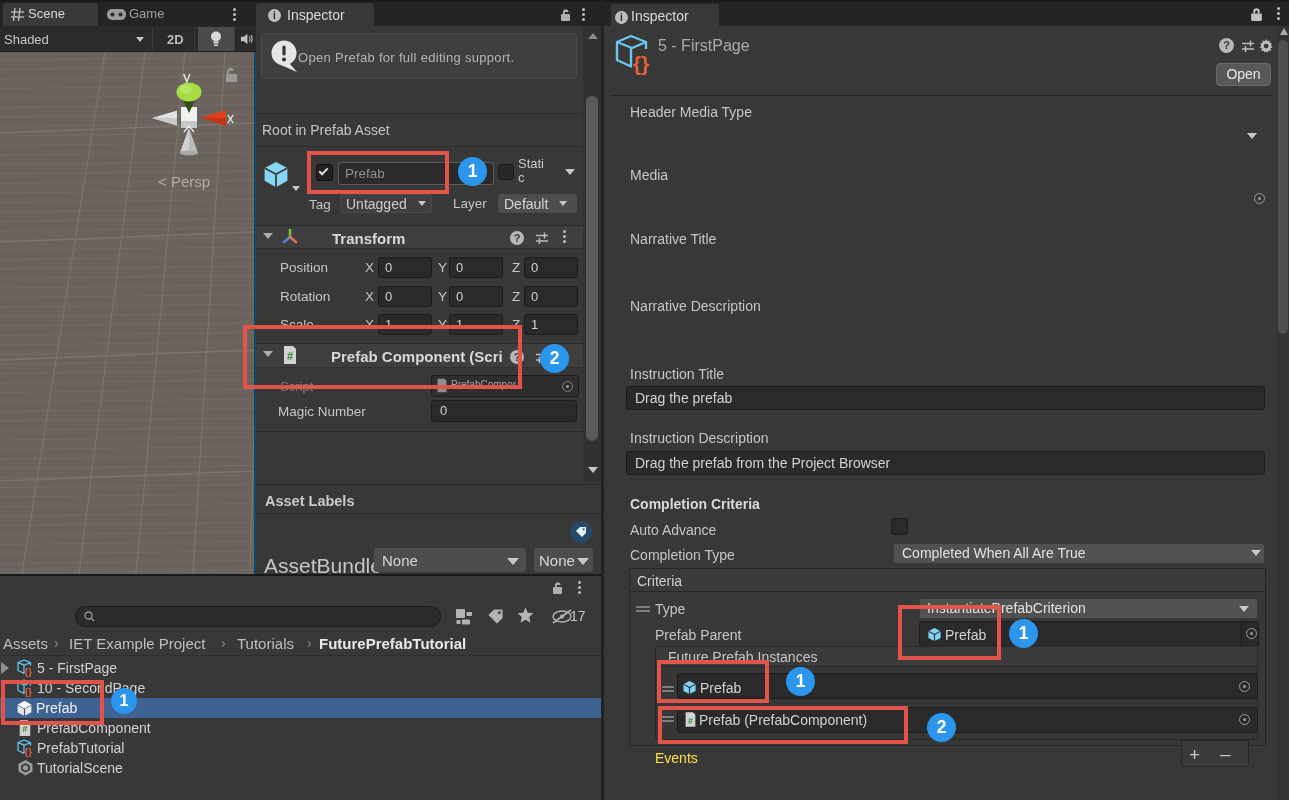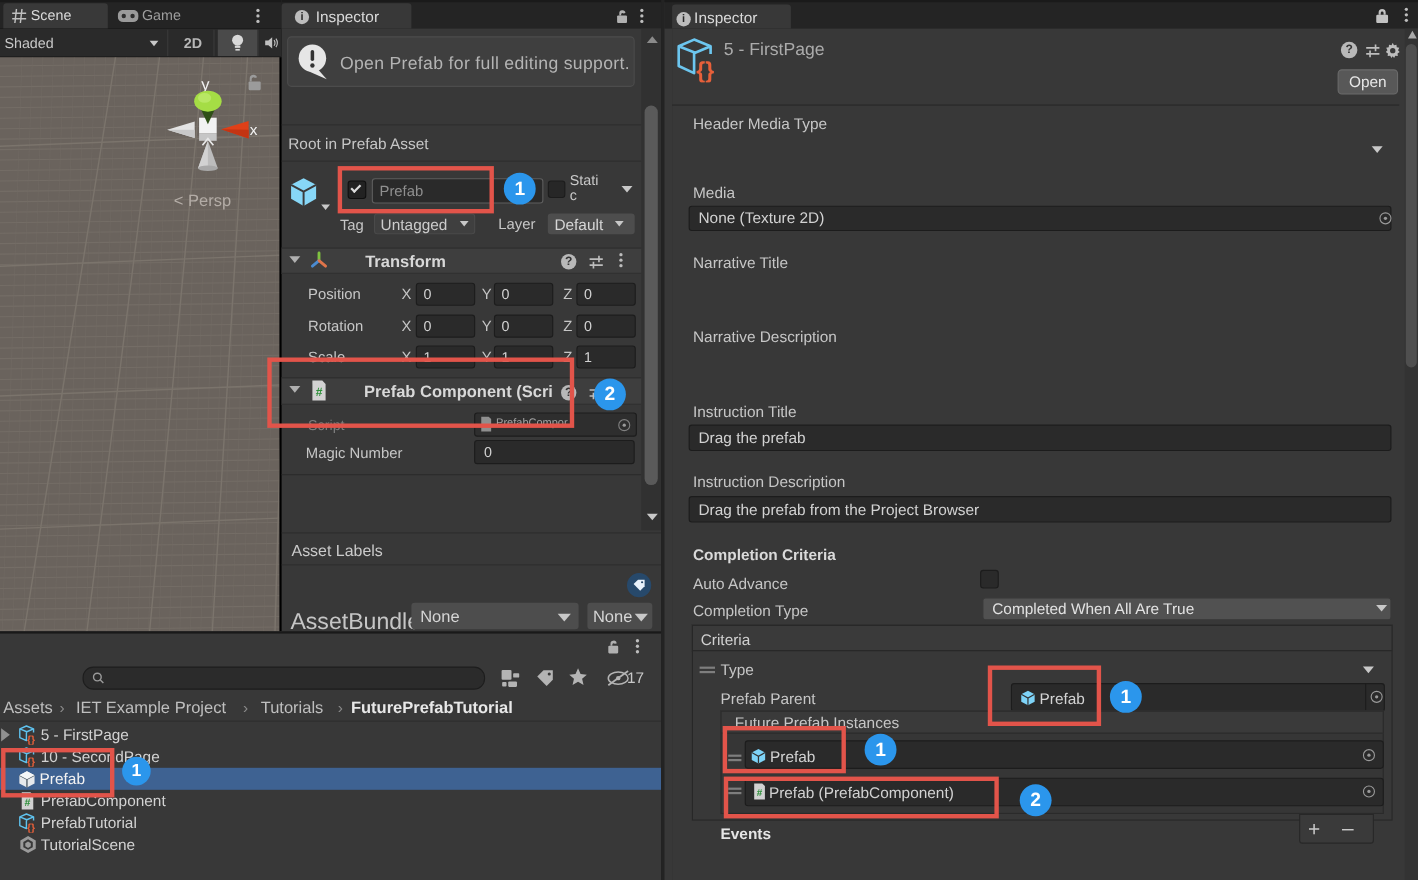--- a/index.html
+++ b/index.html
@@ -15,21 +15,21 @@
 .redrect{position:absolute;border:4px solid #e2544a;z-index:50}
 .infoc{position:absolute;width:13px;height:13px;border-radius:50%;background:#bdbdbd;color:#262626;font-size:10px;font-weight:bold;text-align:center;line-height:13px}
 .qc{position:absolute;width:14px;height:14px;border-radius:50%;background:#b8b8b8;color:#333;font-size:11px;font-weight:bold;text-align:center;line-height:14px}
 .picker{position:absolute;width:11px;height:11px;border:1.5px solid #9a9a9a;border-radius:50%}
 .picker::after{content:"";position:absolute;left:2.5px;top:2.5px;width:3px;height:3px;border-radius:50%;background:#9a9a9a}
 .check{position:absolute;width:8px;height:4.5px;border-left:2px solid #dcdcdc;border-bottom:2px solid #dcdcdc;transform:rotate(-45deg)}
 .hline{position:absolute;height:2px;background:#888}
 </style></head>
 <body>
 
-<div class="abs" style="left:0;top:0;width:296px;height:574px;background:#000000">
+<div class="abs" style="left:0;top:0;width:296px;height:574px;background:#0c4a6e">
   <div class="abs" style="left:0;top:0;width:256px;height:26px;background:#242424;border-top:2px solid #1a1a1a"></div>
   <div class="abs" style="left:3px;top:3px;width:95px;height:23px;background:#393939;border-radius:3px 3px 0 0"></div>
   <svg class="abs" style="left:11px;top:8px" width="13" height="13" viewBox="0 0 13 13">
       <g stroke="#c0c0c0" stroke-width="1.3">
         <line x1="4" y1="0" x2="2.5" y2="13"></line>
         <line x1="9" y1="0" x2="7.5" y2="13"></line>
         <line x1="0" y1="4" x2="13" y2="4"></line>
         <line x1="0" y1="9" x2="13" y2="9"></line>
       </g>
     </svg>
@@ -198,21 +198,21 @@
     </svg>
   <div class="kebab" style="left:326px;top:8px"></div>
 
   <div class="abs" style="left:5px;top:33px;width:316px;height:46px;background:#3f3f3f;border:1px solid #4c4c4c;border-radius:4px"></div>
   <svg class="abs" style="left:13px;top:39px" width="34" height="38" viewBox="0 0 34 38">
       <circle cx="15" cy="14" r="12.5" fill="#e6e6e6"></circle>
       <polygon points="20,24 28,33 12,26" fill="#e6e6e6"></polygon>
       <rect x="13.4" y="6.5" width="3.2" height="10" rx="1.6" fill="#333"></rect>
       <circle cx="15" cy="20.5" r="2" fill="#333"></circle>
     </svg>
-  <div class="abs" style="left:53px;top:50px;font-size:16px;color:#b4b4b4;letter-spacing:0.3px">Open Prefab for full editing support.</div>
+  <div class="abs" style="left:42px;top:50px;font-size:13px;color:#b4b4b4;letter-spacing:0.3px">Open Prefab for full editing support.</div>
   <div class="abs" style="left:0;top:113px;width:327px;height:1px;background:#2e2e2e"></div>
   <div class="abs" style="left:6px;top:122px;font-size:14px;color:#c6c6c6">Root in Prefab Asset</div>
   <div class="abs" style="left:0;top:146px;width:327px;height:1px;background:#2e2e2e"></div>
 
   <svg class="abs" style="left:7px;top:161px" width="26" height="28" viewBox="0 0 16 17">
       <path d="M8 0.5 L15 4.2 V12 L8 16 L1 12 V4.2 Z" fill="#87d7f7"></path>
       <path d="M1 4.2 L8 8 L15 4.2 M8 8 V16" stroke="#3b3b3b" stroke-width="1.1" fill="none"></path>
     </svg>
   <div class="tri-d" style="left:36px;top:186px;border-left-width:4px;border-right-width:4px;border-top-width:5px"></div>
   <div class="abs" style="left:60px;top:164px;width:17px;height:17px;background:#222;border:1px solid #0f0f0f;border-radius:3px"></div>
@@ -295,21 +295,21 @@
   <svg class="abs" style="left:180px;top:378px" width="12" height="15" viewBox="0 0 16 20">
       <path d="M2 1 h9 l3 3 v15 h-12 z" fill="#8f8f8f"></path>
     </svg>
   <div class="abs" style="left:195px;top:379px;width:108px;overflow:hidden;font-size:10px;color:#a3a3a3;white-space:nowrap">PrefabCompor</div>
   <div class="picker" style="left:306px;top:381px;border-color:#808080"></div>
   <div class="abs lbl" style="left:22px;top:404px">Magic Number</div>
   <div class="field" style="left:175px;top:400px;width:146px;height:22px"><span style="margin-left:8px;font-size:13px;line-height:20px">0</span></div>
   <div class="abs" style="left:0;top:431px;width:327px;height:1px;background:#2c2c2c"></div>
 
   <div class="abs" style="left:0;top:484px;width:345px;height:1px;background:#2c2c2c"></div>
-  <div class="abs" style="left:9px;top:493px;font-size:14.5px;font-weight:normal;color:#cacaca">Asset Labels</div>
+  <div class="abs" style="left:9px;top:493px;font-size:14.5px;font-weight:bold;color:#cacaca">Asset Labels</div>
   <div class="abs" style="left:0;top:513px;width:345px;height:1px;background:#2e2e2e"></div>
   <div class="abs" style="left:314px;top:521px;width:22px;height:22px;border-radius:50%;background:#27496b"></div>
   <svg class="abs" style="left:319px;top:526px" width="12" height="12" viewBox="0 0 12 12">
       <path d="M1 5 L5 1 H11 V7 L7 11 Z" fill="#e8f1fa"></path>
       <circle cx="8.7" cy="3.3" r="1" fill="#27496b"></circle>
     </svg>
   <div class="abs" style="left:8px;top:554px;font-size:21px;color:#c6c6c6">AssetBundle</div>
   <div class="abs" style="left:118px;top:548px;width:152px;height:24px;background:#4d4d4d;border-radius:3px"></div>
   <div class="abs" style="left:126px;top:552px;font-size:15px;color:#d6d6d6">None</div>
   <div class="tri-d" style="left:251px;top:558px;border-left-width:6px;border-right-width:6px;border-top-width:7px"></div>
@@ -437,41 +437,41 @@
   <svg class="abs" style="left:648px;top:38px" width="15" height="15" viewBox="0 0 16 16">
       <path d="M8 1 L9.2 3.4 11.8 2.9 12.1 5.5 14.7 6.2 13.4 8.5 15.1 10.5 12.9 11.9 13.2 14.5 10.6 14.3 9.4 16.6 8 14.8 6.6 16.6 5.4 14.3 2.8 14.5 3.1 11.9 0.9 10.5 2.6 8.5 1.3 6.2 3.9 5.5 4.2 2.9 6.8 3.4Z" fill="#bdbdbd" transform="scale(0.95)"></path>
       <circle cx="7.6" cy="8.6" r="2.6" fill="#383838"></circle>
     </svg>
   <div class="abs" style="left:605px;top:63px;width:55px;height:23px;background:#585858;border:1px solid #6a6a6a;border-radius:4px;text-align:center;font-size:14px;color:#e8e8e8;line-height:21px">Open</div>
   <div class="abs" style="left:0;top:95px;width:661px;height:1px;background:#262626"></div>
 
   <div class="rlbl" style="left:19px;top:104px">Header Media Type</div>
   <div class="tri-d" style="left:636px;top:133px"></div>
   <div class="rlbl" style="left:19px;top:167px">Media</div>
-  <div class="field" style="left:15px;top:187px;width:639px;height:23px"><span style="margin-left:8px;font-size:14px;line-height:21px">None (Texture 2D)</span></div>
   <div class="picker" style="left:643px;top:193px"></div>
   <div class="rlbl" style="left:19px;top:231px">Narrative Title</div>
   <div class="rlbl" style="left:19px;top:298px">Narrative Description</div>
   <div class="rlbl" style="left:19px;top:366px">Instruction Title</div>
   <div class="field" style="left:15px;top:386px;width:639px;height:24px"><span style="margin-left:8px;font-size:14px;line-height:22px">Drag the prefab</span></div>
   <div class="rlbl" style="left:19px;top:430px">Instruction Description</div>
   <div class="field" style="left:15px;top:451px;width:639px;height:24px"><span style="margin-left:8px;font-size:14px;line-height:22px">Drag the prefab from the Project Browser</span></div>
   <div class="rlbl" style="left:19px;top:496px;font-weight:bold;color:#dadada">Completion Criteria</div>
   <div class="rlbl" style="left:19px;top:522px">Auto Advance</div>
   <div class="field" style="left:280px;top:518px;width:17px;height:17px"></div>
   <div class="rlbl" style="left:19px;top:547px">Completion Type</div>
   <div class="drop" style="left:282px;top:543px;width:372px;height:21px"><span style="margin-left:8px;font-size:14px;line-height:19px">Completed When All Are True</span></div>
   <div class="tri-d" style="left:640px;top:550px"></div>
 
   <div class="abs" style="left:18px;top:568px;width:637px;height:178px;border:1px solid #272727;background:#383838"></div>
   <div class="abs" style="left:18px;top:568px;width:637px;height:24px;background:#3a3a3a;border:1px solid #272727"></div>
   <div class="rlbl" style="left:26px;top:573px;color:#d0d0d0">Criteria</div>
   <div class="hline" style="left:25px;top:606px;width:14px;background:#7e7e7e"></div>
     <div class="hline" style="left:25px;top:610px;width:14px;background:#7e7e7e"></div>
   <div class="rlbl" style="left:44px;top:601px">Type</div>
+  <div class="drop" style="left:308px;top:598px;width:339px;height:21px"><span style="margin-left:7px;font-size:14px;line-height:19px">InstantiatePrefabCriterion</span></div>
   <div class="tri-d" style="left:628px;top:606px"></div>
   <div class="rlbl" style="left:44px;top:627px">Prefab Parent</div>
   <div class="field" style="left:308px;top:621px;width:340px;height:26px"></div>
     <div class="abs" style="left:630px;top:621px;width:1px;height:26px;background:#1c1c1c"></div>
   <svg class="abs" style="left:316px;top:627px" width="15" height="15" viewBox="0 0 16 16">
       <path d="M8 1 L14.5 4.4 V11.6 L8 15 L1.5 11.6 V4.4 Z" fill="#7ed3f7"></path>
       <path d="M1.5 4.4 L8 8 L14.5 4.4 M8 8 V15" stroke="#333" stroke-width="1.2" fill="none"></path>
     </svg>
   <div class="abs" style="left:334px;top:627px;font-size:14px;color:#d2d2d2">Prefab</div>
   <div class="picker" style="left:635px;top:628px"></div>
@@ -494,21 +494,21 @@
   <svg class="abs" style="left:73px;top:711px" width="13" height="17" viewBox="0 0 16 20">
       <path d="M2 1 h9 l3 3 v15 h-12 z" fill="#d2d2d2"></path>
       <text x="8" y="15" font-size="11" font-weight="bold" fill="#2c9038" text-anchor="middle">#</text>
     </svg>
   <div class="abs" style="left:88px;top:712px;font-size:14px;color:#d2d2d2">Prefab (PrefabComponent)</div>
   <div class="picker" style="left:628px;top:714px"></div>
 
   <div class="abs" style="left:570px;top:740px;width:68px;height:27px;background:#3a3a3a;border:1px solid #272727;border-radius:0 0 3px 3px"></div>
   <div class="abs" style="left:578px;top:744px;font-size:19px;color:#c8c8c8">+</div>
   <div class="abs" style="left:609px;top:743px;font-size:19px;color:#c8c8c8">–</div>
-  <div class="rlbl" style="left:44px;top:750px;font-weight:bold;color:#e5e5e5">Events</div>
+  <div class="rlbl" style="left:44px;top:750px;font-weight:normal;color:#fde047">Events</div>
 
   <div class="abs" style="left:666px;top:26px;width:12px;height:774px;background:#333333"></div>
   <div class="abs tri-d" style="left:669px;top:28px;border-top:none;border-bottom:7px solid #aaa;border-left-width:4.5px;border-right-width:4.5px"></div>
   <div class="abs" style="left:667px;top:40px;width:10px;height:294px;background:#4f4f4f;border-radius:5px"></div>
 </div>
 
 <div class="redrect" style="left:307px;top:151px;width:142px;height:43px"></div>
 <div class="badge" style="left:458px;top:157px">1</div>
 <div class="redrect" style="left:243px;top:325px;width:279px;height:64px"></div>
 <div class="badge" style="left:540px;top:344px">2</div>

